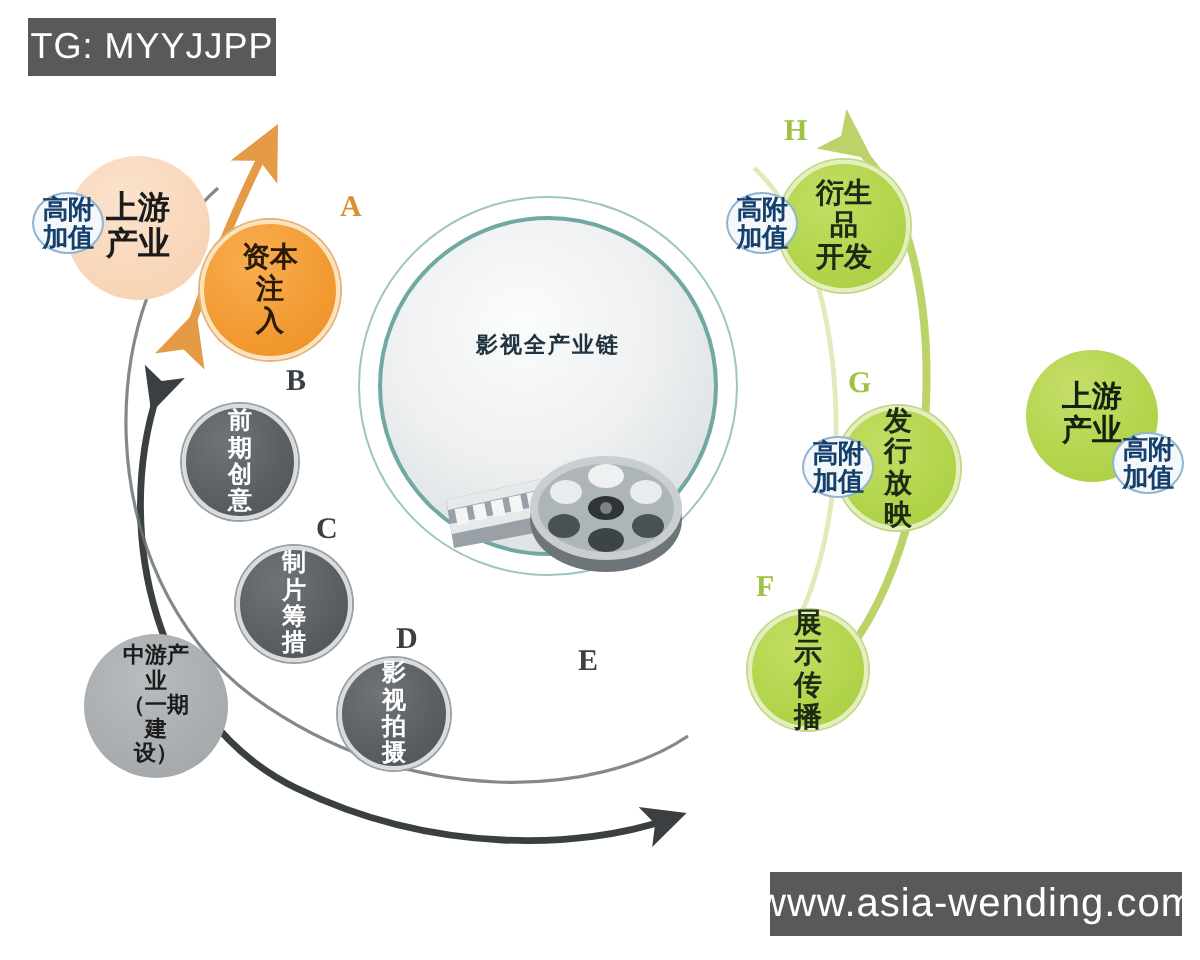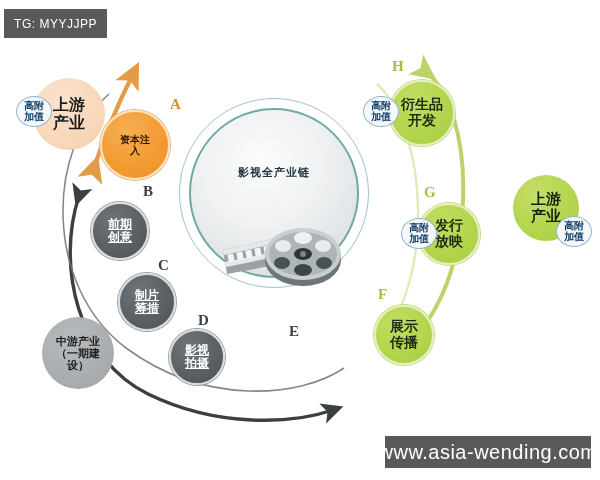--- a/index.html
+++ b/index.html
@@ -22,23 +22,23 @@
     background: #595959;
     color: #ffffff;
     font-family: "Liberation Sans", "DejaVu Sans", sans-serif;
     letter-spacing: .5px;
     display: flex;
     align-items: center;
     justify-content: center;
     white-space: nowrap;
   }
   #wm-top {
-    left: 4px; top: 9px;
-    width: 103px; height: 29px;
-    font-size: 12px;
+    left: 14px; top: 9px;
+    width: 124px; height: 29px;
+    font-size: 18px;
   }
   #wm-bottom {
     left: 385px; top: 436px;
     width: 206px; height: 32px;
     font-size: 20px;
   }
 
   
   #arrows {
     position: absolute;
@@ -52,30 +52,29 @@
     position: absolute;
     border-radius: 50%;
     display: flex;
     align-items: center;
     justify-content: center;
     text-align: center;
     box-sizing: border-box;
     line-height: 1.12;
     font-weight: bold;
   }
-  .node .txt { display: block; padding: 0 2px; }
+  .node .txt { display: block; padding: 0 16px; }
 
   
   .node-gray {
     background: radial-gradient(circle at 36% 30%, #6f7478 0%, #5b6064 55%, #4e5256 100%);
     border: 2.5px solid #d8dcde;
     box-shadow: 0 0 0 1px #9aa0a4;
     color: #ffffff;
     font-size: 12px;
-    text-decoration: underline;
   }
 
   
   .node-green {
     background: radial-gradient(circle at 38% 30%, #c3dd63 0%, #b2d44b 60%, #a7cc3e 100%);
     border: 2.5px solid #e4efbf;
     box-shadow: 0 0 0 1px #c3d985;
     color: #1d2b16;
     font-size: 14px;
   }
@@ -85,21 +84,21 @@
     color: #15210f;
     font-size: 15px;
   }
 
   
   .node-orange {
     background: radial-gradient(circle at 38% 28%, #f7ae52 0%, #f29a31 60%, #ec8f23 100%);
     border: 2.5px solid #fbe3c0;
     box-shadow: 0 0 0 1px #e3b377;
     color: #2b1a06;
-    font-size: 10px;
+    font-size: 14px;
   }
   .node-peach {
     background: radial-gradient(circle at 40% 30%, #fbe2cd 0%, #f8d7ba 60%, #f6cfaa 100%);
     border: none;
     color: #1b1b1b;
     font-size: 16px;
   }
 
   
   .node-blob {
@@ -111,21 +110,21 @@
   }
 
   
   .badge {
     position: absolute;
     width: 34px; height: 29px;
     border-radius: 50%;
     background: #f4f8fb;
     border: 1px solid #8fb4cf;
     color: #15406b;
-    font-size: 10px;
+    font-size: 13px;
     font-weight: bold;
     line-height: 1.05;
     display: flex;
     align-items: center;
     justify-content: center;
     text-align: center;
     letter-spacing: -.3px;
     z-index: 6;
   }
 
@@ -315,21 +314,21 @@
     </span>
   </div>
   <div class="badge" style="left:401px; top:218px;">
     <span class="txt">
       <span>高附</span><br>
       <span>加值</span>
     </span>
   </div>
   <div class="step step-green" style="left:424px; top:184px;">G</div>
 
-  <div class="node node-green" style="left:374px; top:305px; width:60px; height:60px;text-align:right;">
+  <div class="node node-green" style="left:374px; top:305px; width:60px; height:60px;">
     <span class="txt">
       <span>展示</span><br>
       <span>传播</span>
     </span>
   </div>
   <div class="step step-green" style="left:378px; top:286px;">F</div>
 
   <div class="node node-green-plain" style="left:513px; top:175px; width:66px; height:66px;">
     <span class="txt">
       <span>上游</span><br>

